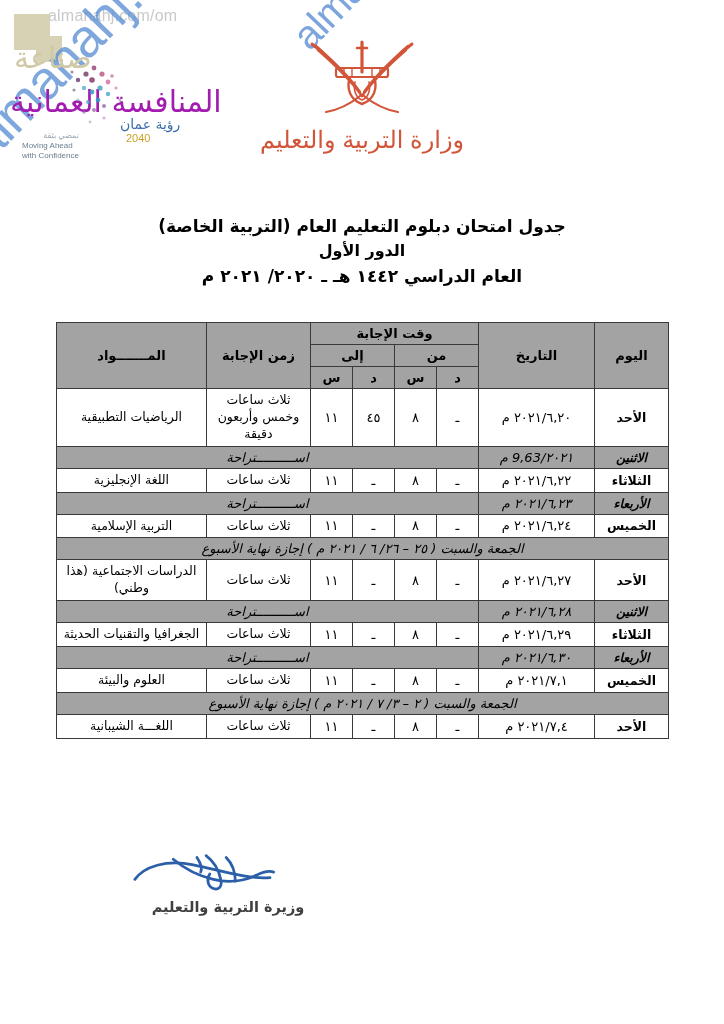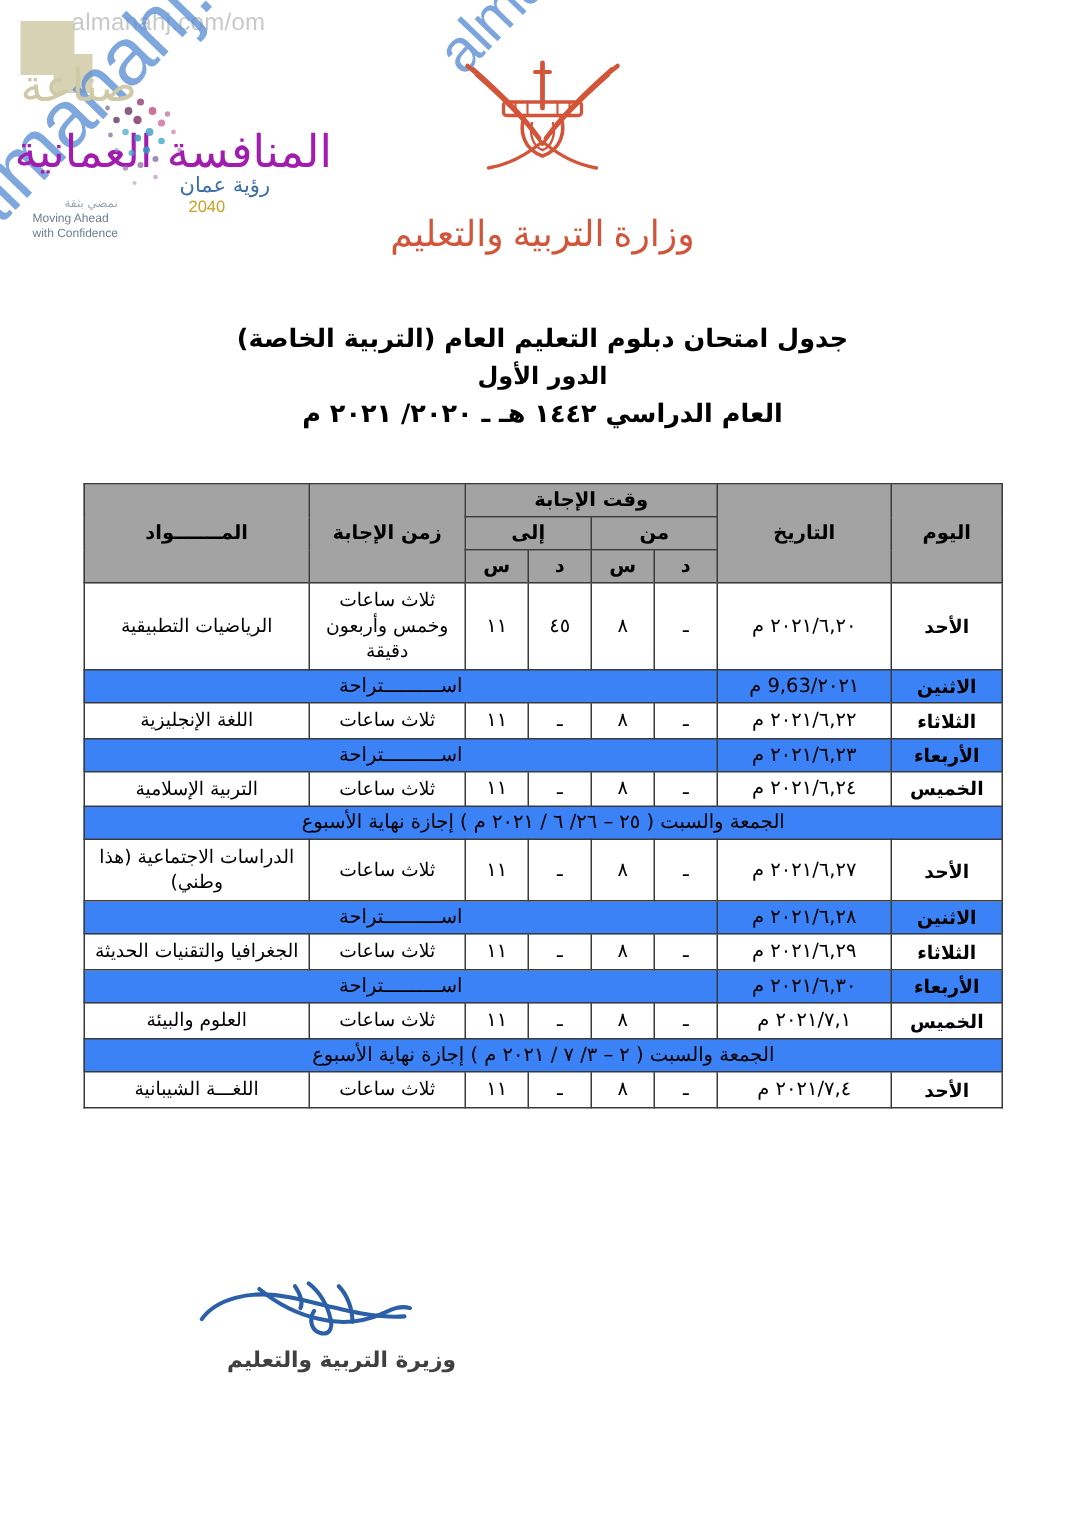--- a/index.html
+++ b/index.html
@@ -149,24 +149,24 @@
     color: #d2553a;
     font-family: "DejaVu Sans", sans-serif;
     letter-spacing: -1px;
   }
   .khanjar {
     margin: 2px auto 0;
     width: 120px;
     height: 82px;
   }
   .ministry-name {
-    margin-top: 18px;
+    margin-top: 2px;
     font-size: 24px;
     color: #d2553a;
-    font-family: Liberation Serif, serif;
+    font-family: Liberation Sans, sans-serif;
     letter-spacing: -1px;
   }
 
   
   .titles {
     position: absolute;
     top: 214px;
     left: 0;
     width: 724px;
     text-align: center;
@@ -222,21 +222,22 @@
   .c-subj   { width: 150px; }
 
   td.day   { font-weight: bold; font-size: 12.5px; }
   td.date  { font-size: 13px; letter-spacing: .3px; }
   td.num   { font-size: 13px; }
   td.dur   { font-size: 12.5px; line-height: 1.35; }
   td.subj  { font-size: 12.5px; line-height: 1.35; }
 
   tr.break-row td,
   tr.weekend-row td {
-    background: #3b82f6;
+    background: #a3a3a3;
+    font-style: italic;
   }
   td.break-cell {
     font-size: 13px;
     padding: 4px 2px;
   }
   td.weekend-cell {
     font-size: 13px;
     padding: 4px 2px;
   }
 

